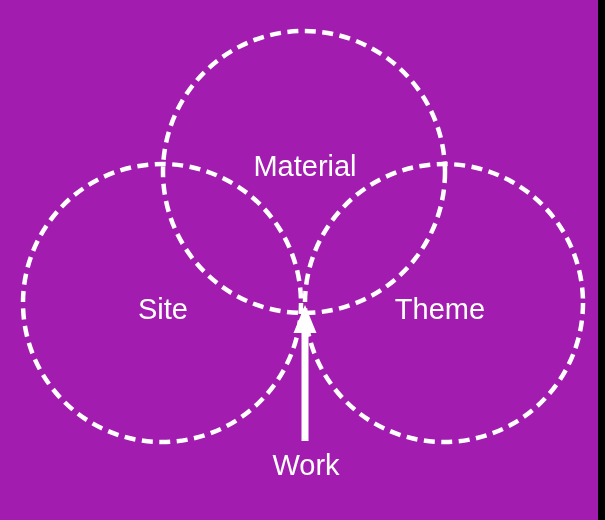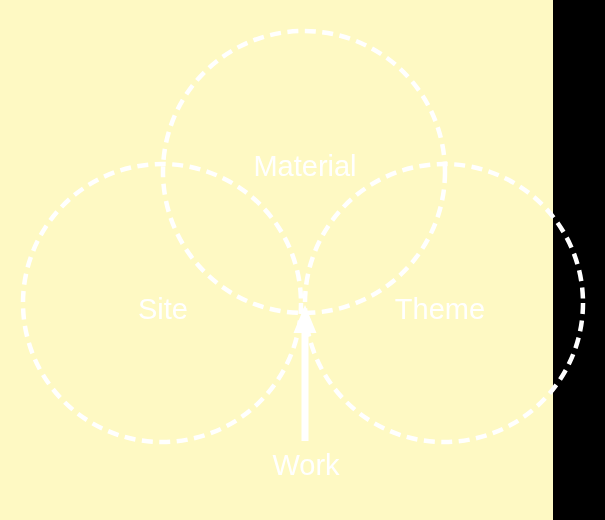--- a/index.html
+++ b/index.html
@@ -5,23 +5,23 @@
   html, body {
     margin: 0;
     padding: 0;
     width: 605px;
     height: 520px;
     background: #000000;
     overflow: hidden;
   }
   .stage {
     position: relative;
-    width: 553px;
+    width: 598px;
     height: 520px;
-    background: #fef9c3;
+    background: #a21caf;
   }
   svg {
     display: block;
     width: 605px;
     height: 520px;
   }
   .venn-circle {
     fill: none;
     stroke: #ffffff;
     stroke-width: 4.5;

